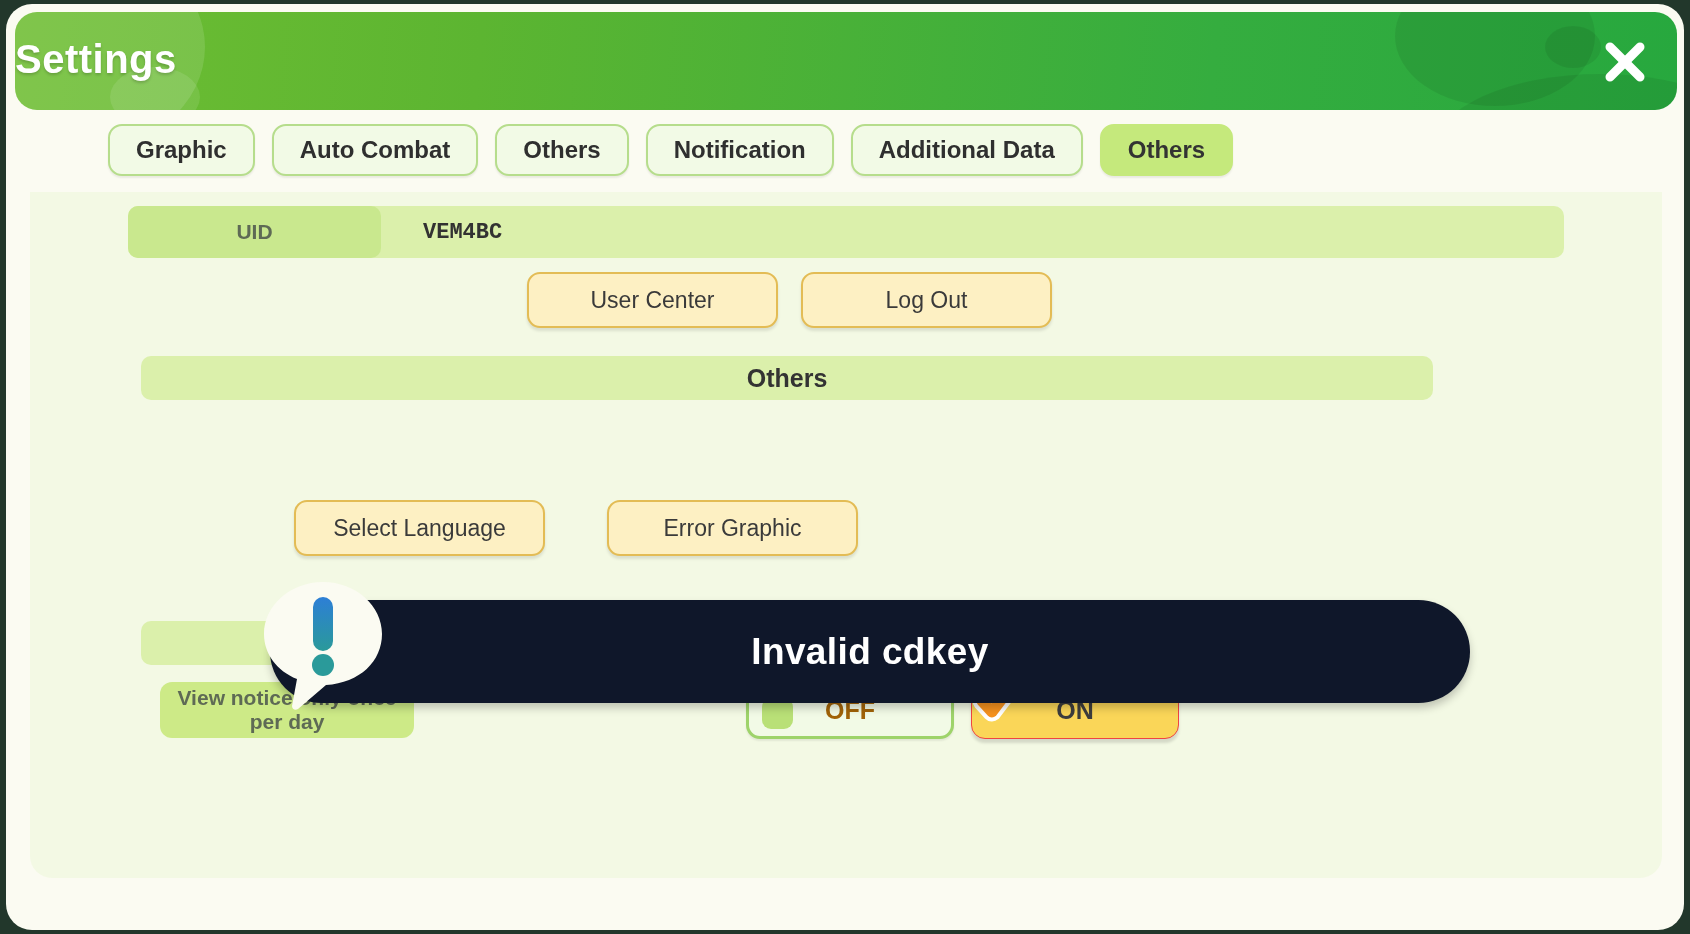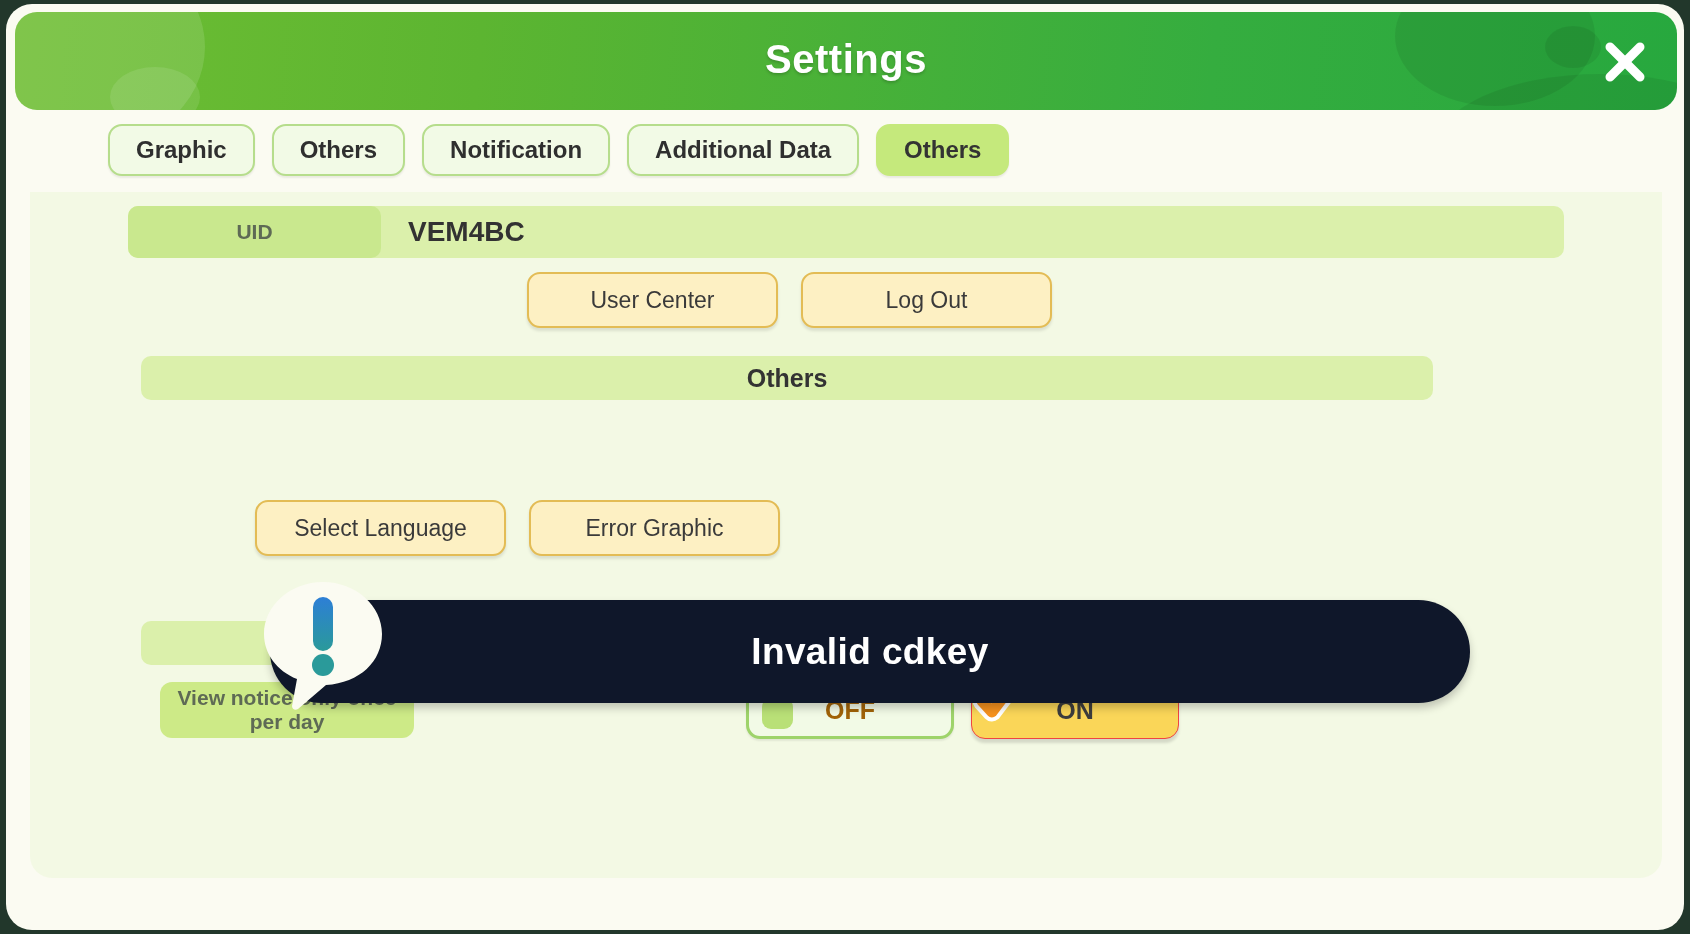--- a/index.html
+++ b/index.html
@@ -49,21 +49,20 @@
   }
   .tb-blob.b1 { left: -60px; top: -70px; width: 250px; height: 210px; background: rgba(255,255,255,0.12); }
   .tb-blob.b2 { left: 95px; top: 55px; width: 90px; height: 60px; background: rgba(255,255,255,0.10); }
   .tb-blob.b3 { left: 1380px; top: -46px; width: 200px; height: 140px; background: rgba(0,0,0,0.07); }
   .tb-blob.b4 { left: 1530px; top: 14px; width: 56px; height: 42px; background: rgba(0,0,0,0.07); }
   .tb-blob.b5 { left: 1420px; top: 62px; width: 330px; height: 150px; background: rgba(0,0,0,0.07); }
 
   .title-text {
     position: absolute;
     left: 0; right: 0; top: 25px;
-    text-align: center;
     font-size: 40px;
     font-weight: bold;
     color: #ffffff;
     letter-spacing: 0.5px;
     text-shadow: 0 2px 3px rgba(0,0,0,0.18);
   }
 
   .close-btn {
     position: absolute;
     right: 22px;
@@ -139,24 +138,25 @@
     background: #c9e88e;
     border-radius: 10px;
     display: flex;
     align-items: center;
     justify-content: center;
     font-size: 21px;
     font-weight: bold;
     color: #5e6a55;
   }
   .uid-value {
-    margin-left: 27px;
-    font-size: 28px;
+    margin-left: 42px;
+    font-size: 22px;
     font-weight: bold;
     color: #323232;
+    font-family: Liberation Mono, monospace;
   }
 
   
   .btn-row {
     position: absolute;
     display: flex;
   }
   .cream-btn {
     background: #fdf0c3;
     border: 2px solid #e3bc55;
@@ -169,21 +169,21 @@
     color: #3a3a3a;
     cursor: pointer;
     box-shadow: 0 3px 3px rgba(0,0,0,0.10);
     white-space: nowrap;
   }
 
   #account-btn-row { left: 497px; top: 80px; gap: 23px; }
   #account-btn-row .cream-btn { width: 251px; height: 56px; }
 
   #lang-btn-row { left: 225px; top: 308px; gap: 23px; }
-  #lang-btn-row .cream-btn { width: 251px; height: 56px; }
+  #lang-btn-row .cream-btn { width: 251px; height: 56px; margin-left: 39px; }
 
   
   .section-header {
     position: absolute;
     left: 111px;
     width: 1292px;
     height: 44px;
     background: #dbf0ab;
     border-radius: 10px;
     display: flex;
@@ -320,20 +320,23 @@
           </svg>
         </span>
       </div>
     </div>
 
     <div class="tabs">
       <div class="tab">
           <span>Graphic</span>
         </div>
       <div class="tab">
+          <span>Auto Combat</span>
+        </div>
+      <div class="tab">
           <span>Others</span>
         </div>
       <div class="tab">
           <span>Notification</span>
         </div>
       <div class="tab">
           <span>Additional Data</span>
         </div>
       <div class="tab active">
           <span>Others</span>

